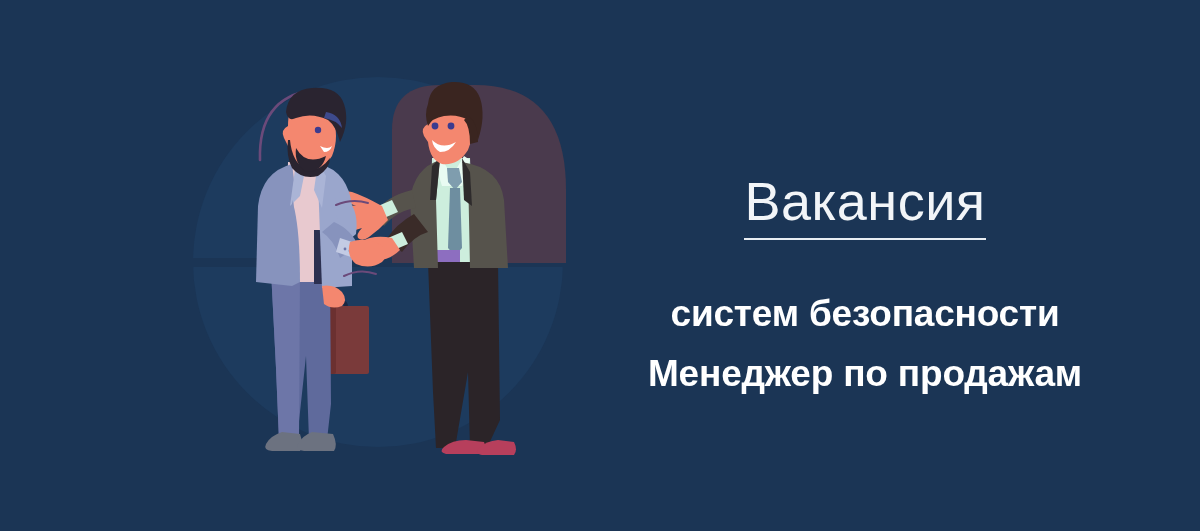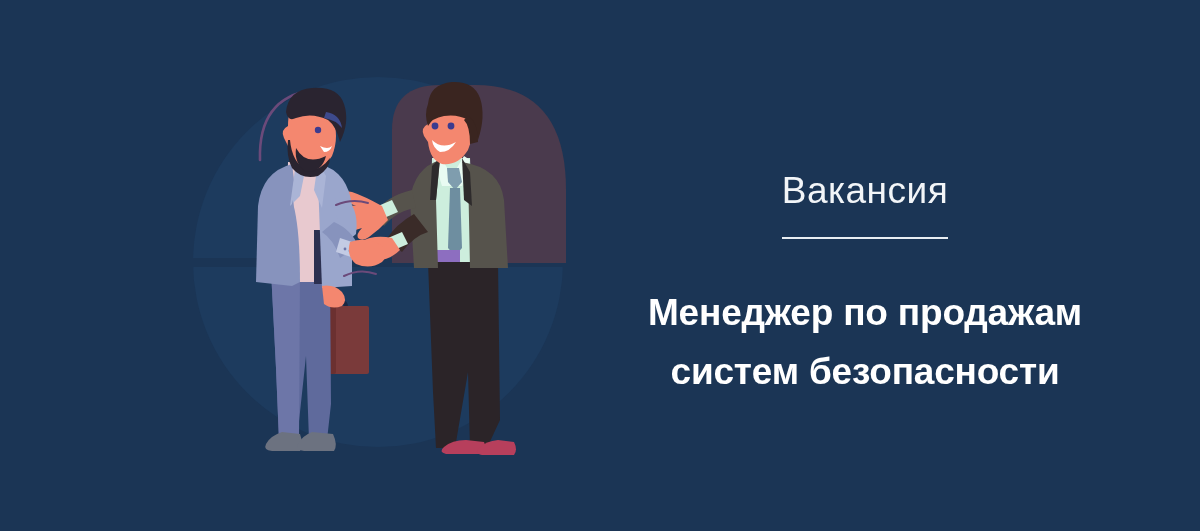--- a/index.html
+++ b/index.html
@@ -27,25 +27,25 @@
     position: absolute;
     left: 565px;
     top: 170px;
     width: 600px;
     text-align: center;
     z-index: 5;
   }
   #eyebrow {
     display: inline-block;
     color: #f2f5f8;
-    font-size: 37px;
+    font-size: 54px;
     font-weight: 400;
     letter-spacing: 0.5px;
     line-height: 1.15;
-    padding-bottom: 24px;
+    padding-bottom: 6px;
     border-bottom: 2px solid #e8edf2;
   }
   #headline {
     margin-top: 44px;
     color: #ffffff;
     font-size: 37px;
     font-weight: 700;
     line-height: 1.62;
     letter-spacing: -0.2px;
   }
@@ -184,18 +184,18 @@
       <path d="M320 146 Q328 150 332 146 Q330 152 324 152 Z" fill="#ffffff"></path>
     </g>
 
     <path d="M336 205 Q352 198 368 203" stroke="#6b4a7a" stroke-width="2" fill="none" stroke-linecap="round"></path>
     <path d="M344 276 Q360 268 376 274" stroke="#6b4a7a" stroke-width="2" fill="none" stroke-linecap="round"></path>
   </svg>
 
   <div class="text-block">
     <div id="eyebrow">Вакансия</div>
     <div id="headline">
+      <span class="line">систем безопасности</span>
       <span class="line">Менеджер по продажам</span>
-      <span class="line">систем безопасности</span>
     </div>
   </div>
 
 </div>
 
 </body></html>

